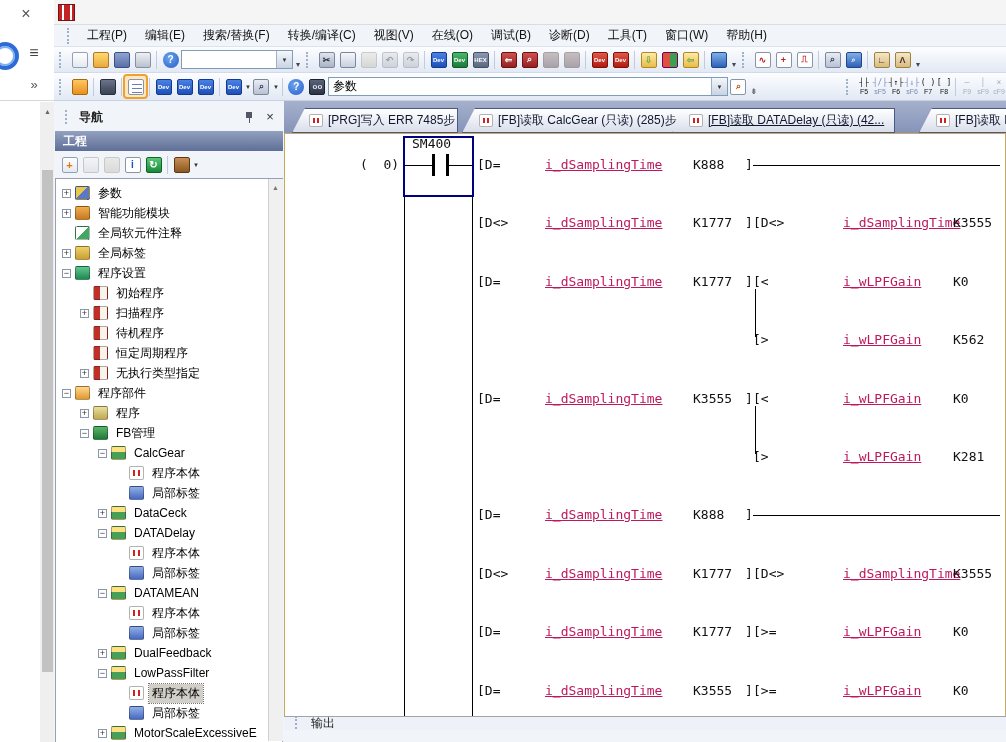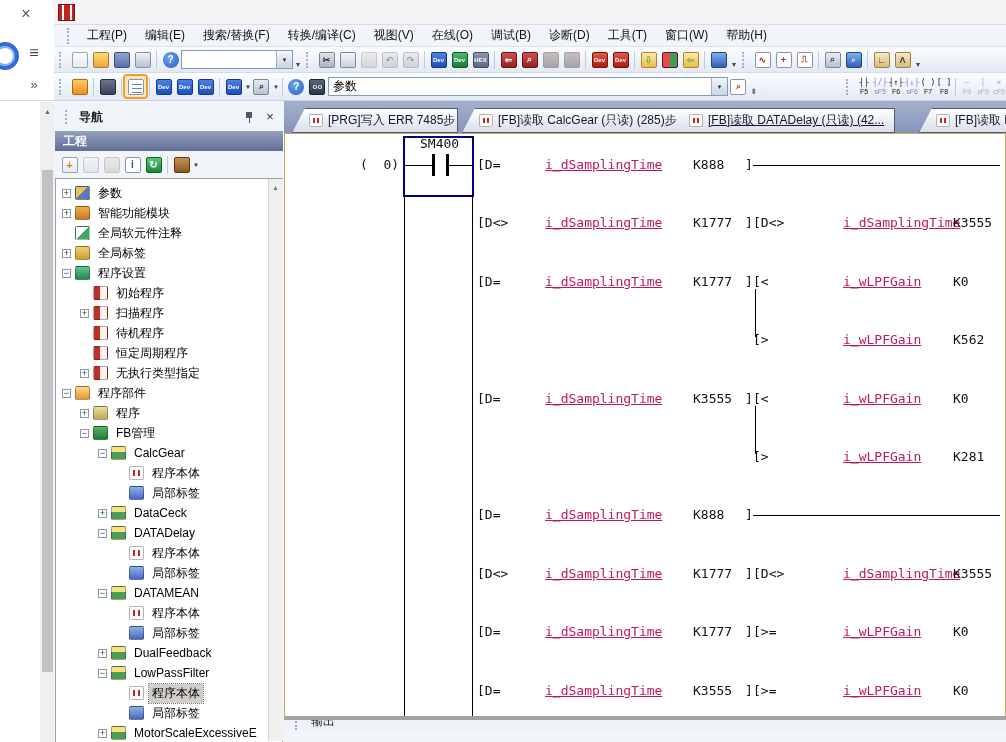--- a/index.html
+++ b/index.html
@@ -135,22 +135,22 @@
 
   
   #editor-frame{left:284px;top:133px;width:722px;height:594px;border:1px solid #c9a85c;background:#fff;box-sizing:border-box;}
   #ladder{left:288px;top:136px;width:715px;height:588px;background:#fff;overflow:hidden;}
   .wire{position:absolute;background:#000;}
   .lt{position:absolute;font-family:"DejaVu Sans Mono",monospace;font-size:13px;white-space:pre;line-height:16px;}
   .lvar{color:#be185d;text-decoration:underline;}
   .selbox{position:absolute;border:2px solid #000080;background:transparent;}
 
   
-  #bottombar{left:284px;top:716px;width:722px;height:14px;background:#eef1f7;border-top:4px solid #a3a3a3;
-             display:flex;align-items:flex-end;padding-left:8px;box-sizing:border-box;overflow:hidden;}
+  #bottombar{left:284px;top:716px;width:722px;height:14px;background:#eef1f7;border-top:1px solid #a3a3a3;
+             display:flex;align-items:center;padding-left:8px;box-sizing:border-box;overflow:hidden;}
   #bottom-label{font-size:12px;color:#222;margin-left:6px;}
 </style>
 </head>
 <body>
 
 <div id="stage">
 
   <div class="abs" id="extpanel">
     <div class="abs" id="ext-close">×</div>
     <div class="abs" id="ext-appicon"></div>
@@ -572,21 +572,21 @@
         <div class="ti ti-body"></div>
         <span>[FB]读取 DA</span>
       </div>
     </div>
 
   <div class="abs" id="editor-frame"></div>
   <div class="abs" id="ladder">
       <div class="wire" style="left: 116px; top: 1px; width: 1px; height: 584px;"></div>
       <div class="wire" style="left: 184px; top: 29px; width: 1px; height: 556px;"></div>
       <div class="lt" style="left: 72px; top: 21px;">(  0)</div>
-      <div class="lt" style="left: 132px; top: 0px;">SM400</div>
+      <div class="lt" style="left: 124px; top: 0px;">SM400</div>
       <div class="wire" style="left: 116px; top: 29px; width: 28px; height: 1px;"></div>
       <div class="wire" style="left: 144px; top: 18px; width: 3px; height: 22px;"></div>
       <div class="wire" style="left: 158px; top: 18px; width: 3px; height: 22px;"></div>
       <div class="wire" style="left: 161px; top: 29px; width: 23px; height: 1px;"></div>
       <div class="selbox" style="left: 115px; top: 0px; width: 67px; height: 57px;"></div>
       <div class="lt" style="left: 189px; top: 21px;">[D=</div>
       <div class="lt lvar" style="left: 257px; top: 21px;">i_dSamplingTime</div>
       <div class="lt" style="left: 405px; top: 21px;">K888</div>
       <div class="lt" style="left: 457px; top: 21px;">]</div>
       <div class="wire" style="left: 465px; top: 29px; width: 247px; height: 1px;"></div>

